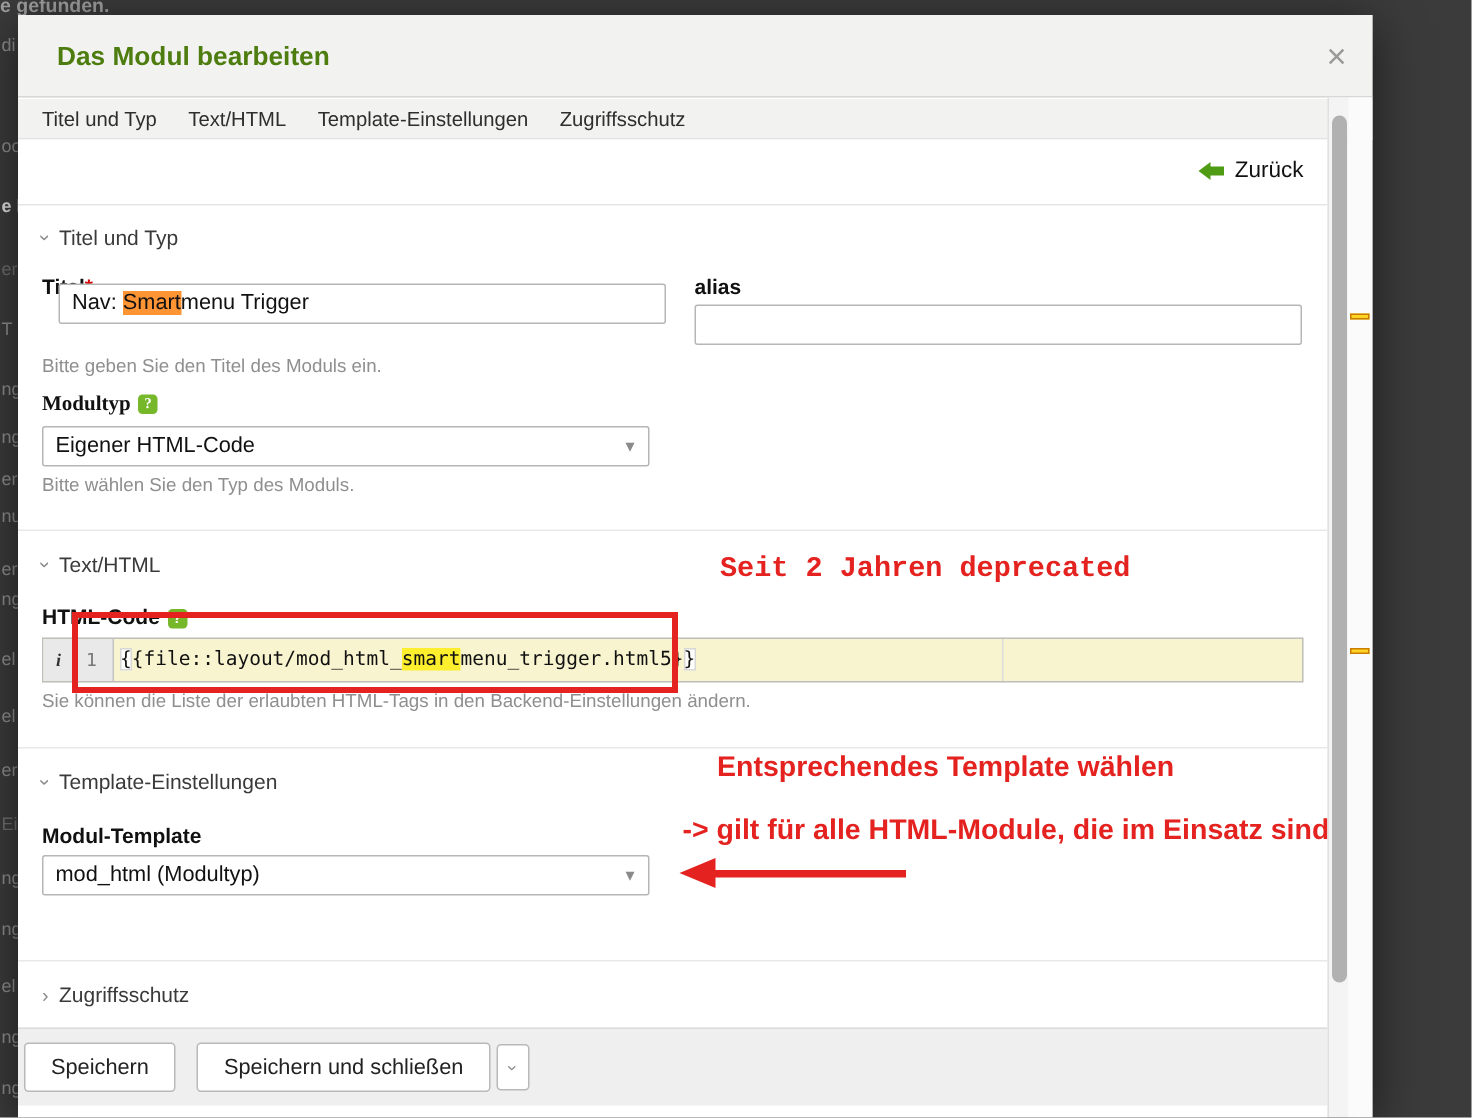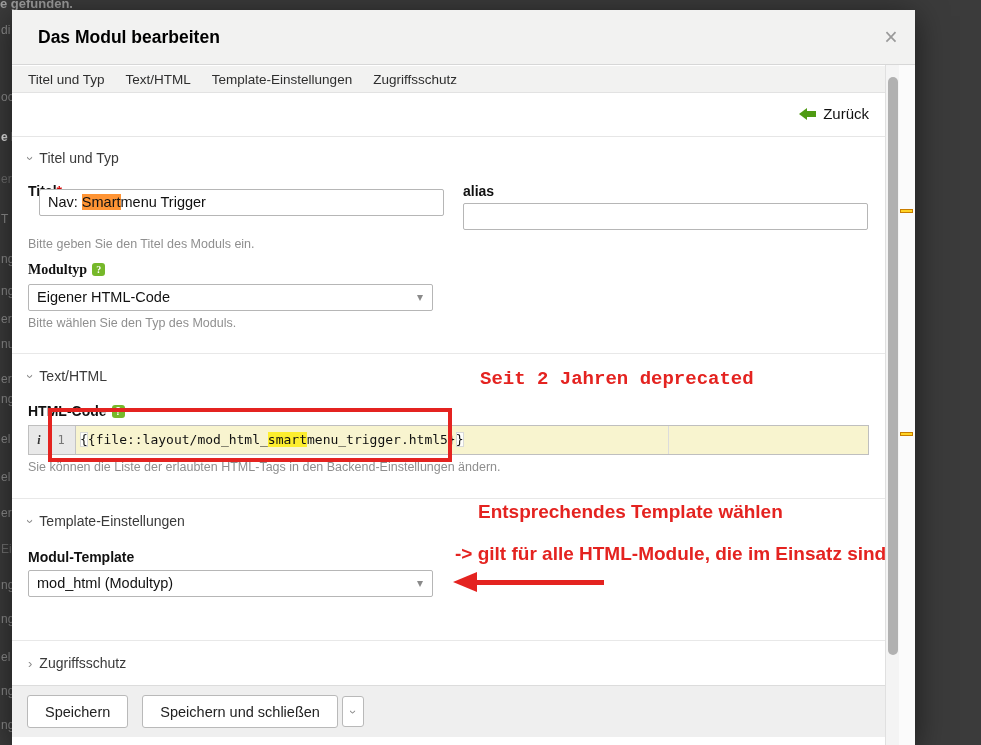--- a/index.html
+++ b/index.html
@@ -11,21 +11,21 @@
   #bg-fragments { position:absolute; left:0; top:12px; width:24px; height:745px; overflow:hidden; }
   .bg-frag { position:absolute; left:1px; font-size:12px; color:#8d8d8d; white-space:nowrap; }
   .bg-frag.boldlight { color:#e0e0e0; font-weight:bold; }
   .bg-frag.dim { color:#6f6f6f; }
   .bg-frag.bright { color:#bdbdbd; }
 
   
   #modal { position:absolute; left:12px; top:10px; width:903px; height:735px; background:#ffffff; box-shadow:0 6px 30px rgba(0,0,0,.55); overflow:hidden; }
 
   #modal-header { position:absolute; left:0; top:0; width:100%; height:55px; background:#f2f2f1; border-bottom:1px solid #d7d7d7; }
-  #modal-title { position:absolute; left:26px; top:17px; font-size:17.5px; font-weight:bold; color:#000000; }
+  #modal-title { position:absolute; left:26px; top:17px; font-size:17.5px; font-weight:bold; color:#4d7c0f; }
   #modal-close { position:absolute; right:11px; top:14px; width:26px; height:26px; font-size:23px; line-height:26px; text-align:center; color:#9a9a9a; cursor:pointer; }
 
   #tab-bar { position:absolute; left:0; top:56px; width:100%; height:27px; background:#f2f2f1; border-bottom:1px solid #e2e2e2; display:flex; align-items:center; padding-left:16px; gap:21px; }
   .tab { font-size:13.5px; color:#2e2e2e; cursor:pointer; }
 
   
   #content { position:absolute; left:0; top:83px; width:873px; height:744px; background:#fff; }
 
   #back-bar { position:absolute; left:0; top:0; width:873px; height:44px; border-bottom:1px solid #e6e6e6; }
   #back-link { position:absolute; right:16px; top:12px; font-size:15px; color:#111; cursor:pointer; display:flex; align-items:center; }
@@ -59,21 +59,21 @@
   .bracket { background:rgba(255,255,255,.92); box-shadow:0 0 0 1px #d8d8d8 inset; }
   #col-ruler { position:absolute; left:592px; top:0; width:1px; height:100%; background:#dcdcdc; }
 
   
   .anno { position:absolute; color:#e42320; font-weight:bold; font-size:19px; white-space:nowrap; }
   #red-rect { position:absolute; left:36px; top:315px; width:404px; height:54px; border:4px solid #e42320; }
   #red-arrow-line { position:absolute; left:463px; top:487px; width:129px; height:5px; background:#e42320; }
   #red-arrow-head { position:absolute; left:441px; top:479px; width:0; height:0; border-top:10px solid transparent; border-bottom:10px solid transparent; border-right:24px solid #e42320; }
 
   
-  #footer { position:absolute; left:0; top:592px; width:873px; height:52px; background:#efefef; border-top:1px solid #dcdcdc; display:flex; align-items:center; padding-left:15px; }
+  #footer { position:absolute; left:0; top:592px; width:873px; height:52px; background:#efefef; border-top:1px solid #dcdcdc; display:flex; align-items:center; padding-left:4px; }
   .btn { height:33px; background:#fff; border:1px solid #b9b9b9; border-radius:3px; font-family:"Liberation Sans", sans-serif; font-size:14.5px; color:#222; padding:0 17px; cursor:pointer; }
   #btn-save-close { margin-left:14px; }
   #btn-more { margin-left:4px; height:31px; width:22px; padding:0; color:#8a8a8a; display:flex; align-items:center; justify-content:center; }
   #btn-more .chev { margin:0; font-size:12px; }
 
   
   #scroll-zone { position:absolute; left:873px; top:55px; width:30px; height:680px; }
   #scroll-track { position:absolute; left:0; top:0; width:14px; height:100%; background:#f4f4f4; border-left:1px solid #e0e0e0; }
   #scroll-thumb { position:absolute; left:2px; top:12px; width:10px; height:578px; background:#b1b1b1; border-radius:5px; cursor:grab; }
   #outer-strip { position:absolute; left:14px; top:0; width:16px; height:100%; background:#fbfbfb; }

